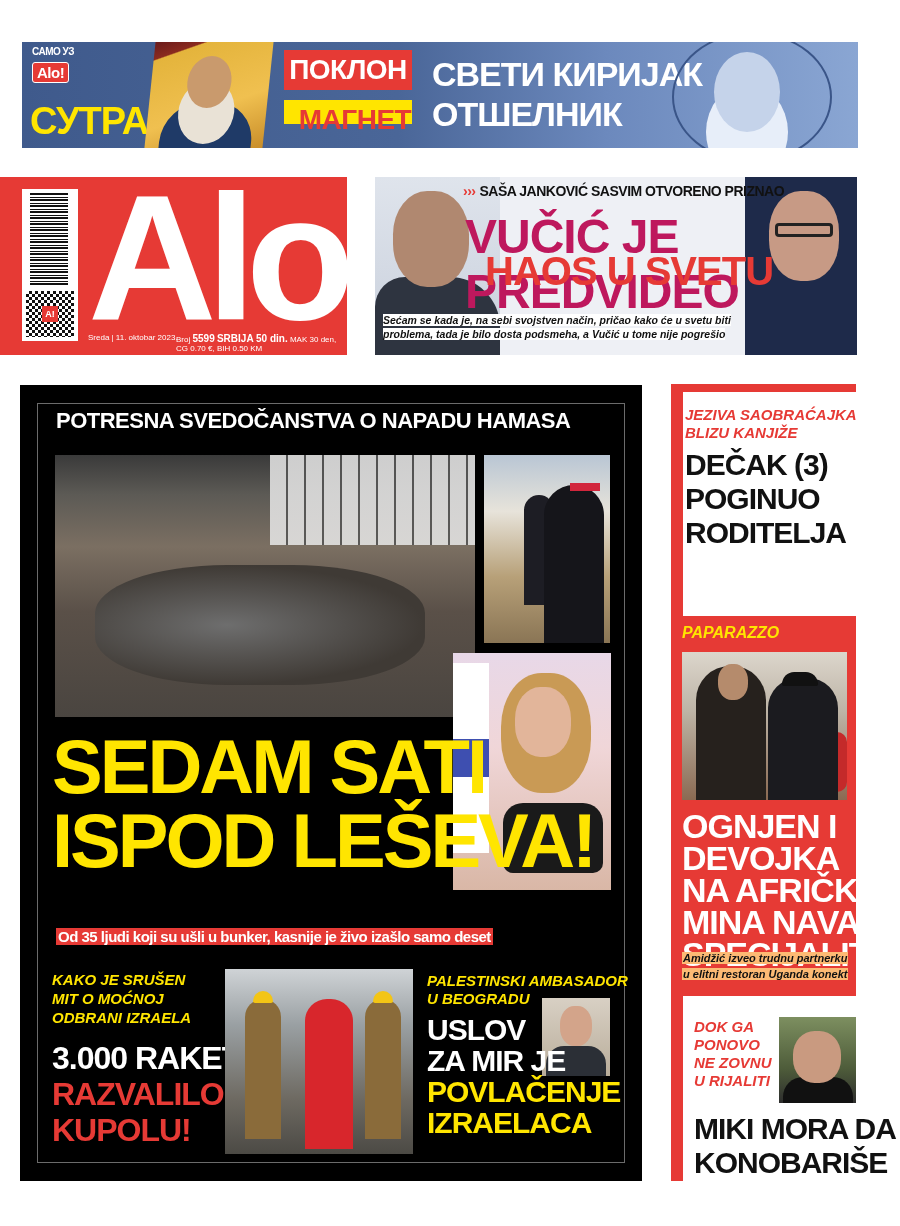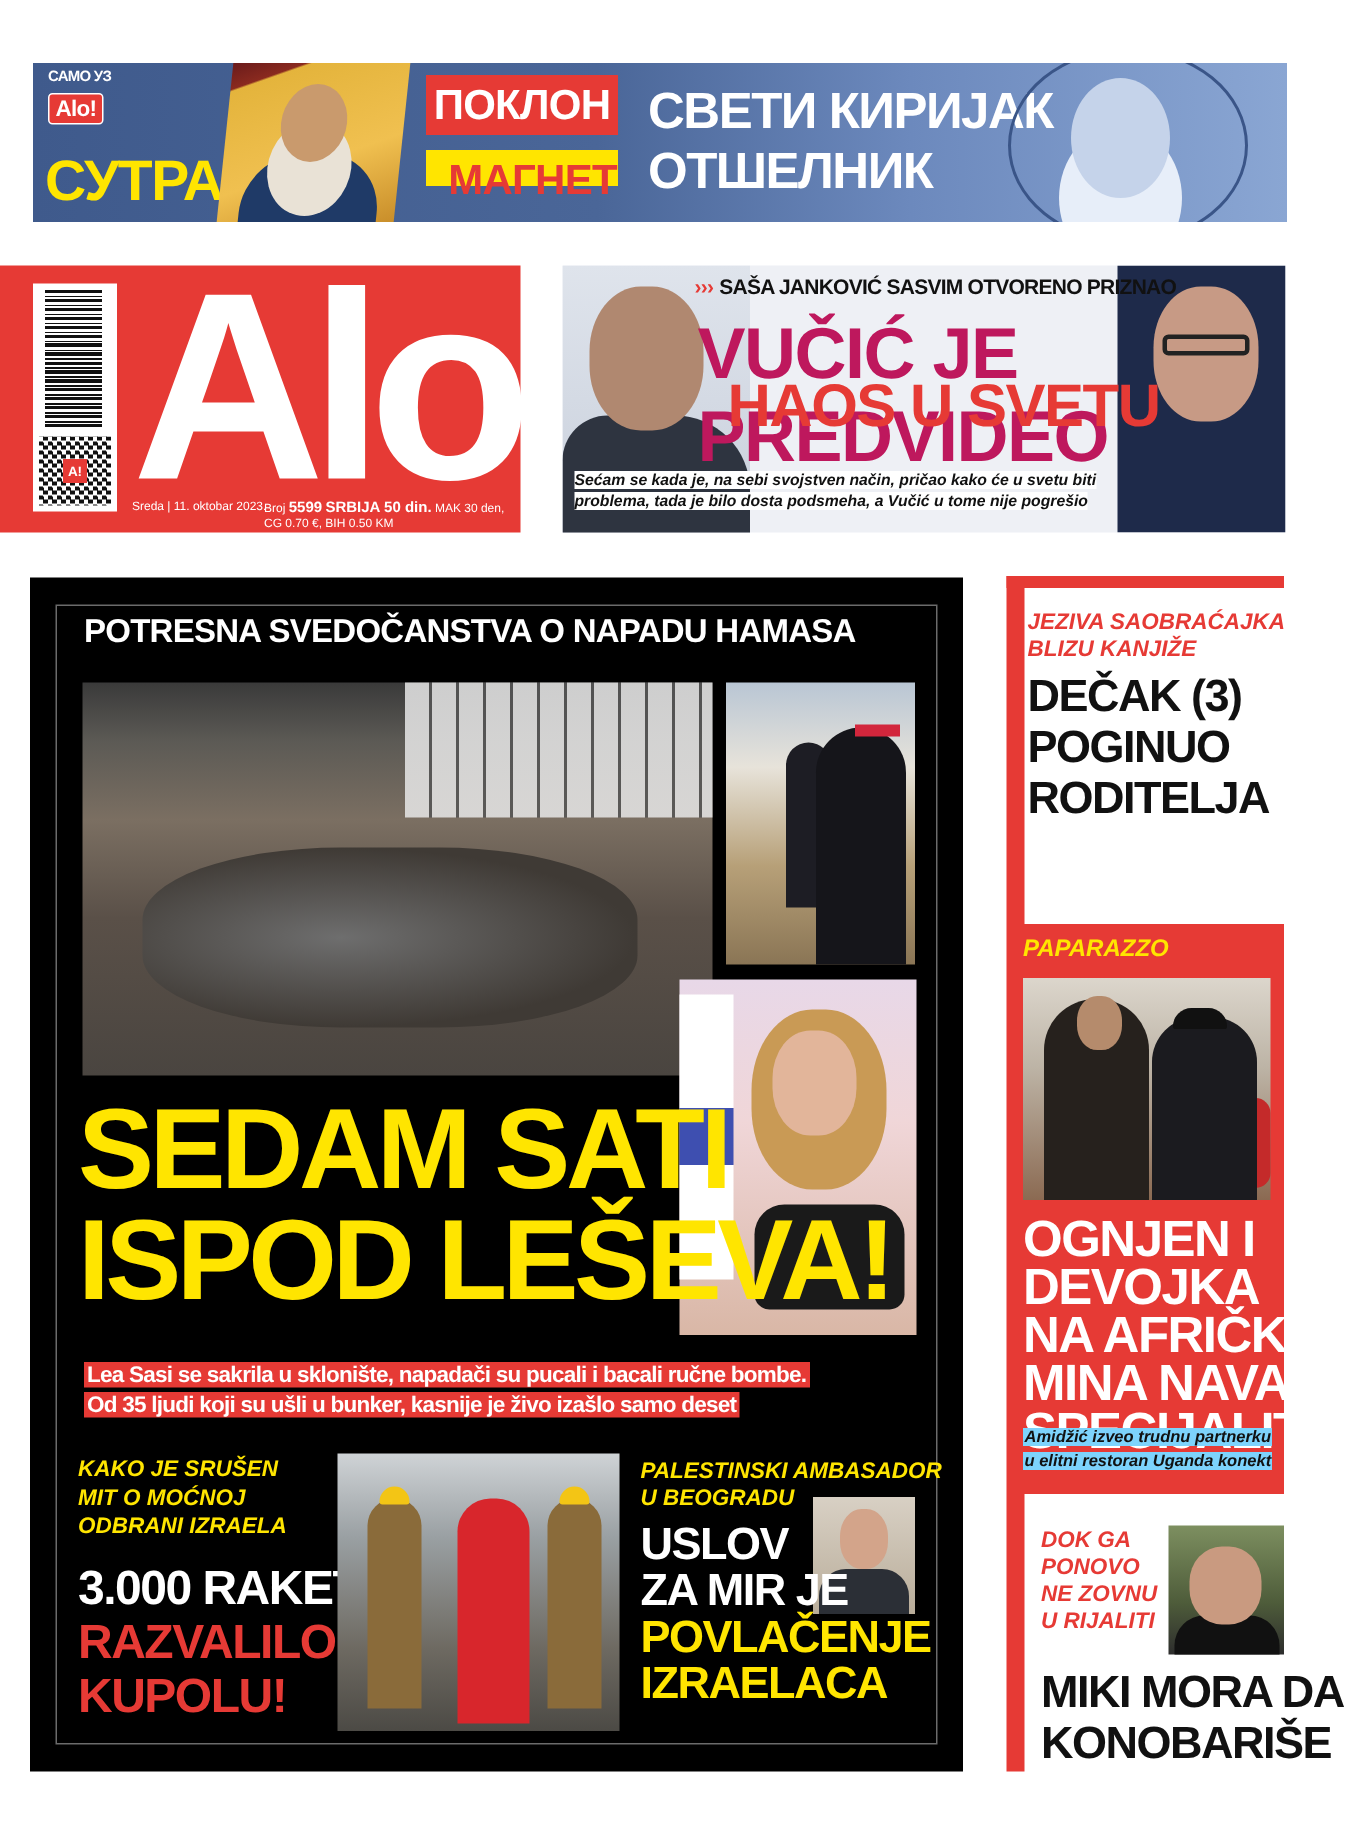--- a/index.html
+++ b/index.html
@@ -85,21 +85,21 @@
   .rh-black { color: #111; font-size: 30px; font-weight: 700; line-height: 34px; letter-spacing: -1px; }
   #rc2 { left: 671px; top: 616px; width: 185px; height: 380px; background: #e63a35; }
   .paparazzo { left: 682px; top: 624px; color: #ffe500; font-size: 16px; font-weight: 700; font-style: italic; }
   .photo-paparazzo { left: 682px; top: 652px; width: 165px; height: 148px; background: linear-gradient(180deg,#dcd6cc 0%,#bdb4a6 40%,#8b6a52 100%); }
   .photo-paparazzo .man { position:absolute; left: 14px; top: 14px; width: 70px; height: 134px; background: #26211d; border-radius: 34px 34px 0 0; }
   .photo-paparazzo .mface { position:absolute; left: 36px; top: 12px; width: 30px; height: 36px; border-radius: 45%; background: #b58b6c; }
   .photo-paparazzo .woman { position:absolute; left: 86px; top: 26px; width: 70px; height: 122px; background: #1b1b1f; border-radius: 30px 30px 0 0; }
   .photo-paparazzo .cap { position:absolute; left: 100px; top: 20px; width: 36px; height: 14px; background: #111; border-radius: 14px 14px 2px 2px; }
   .photo-paparazzo .moto { position:absolute; left: 120px; top: 80px; width: 45px; height: 60px; background: #c42a2a; border-radius: 10px; }
   .rc2-dek { left: 682px; top: 950px; font-size: 11px; font-weight: 700; font-style: italic; color: #111; line-height: 16px; }
-  .rc2-dek span { background: #7dd3fc; padding: 0 1px; box-decoration-break: clone; -webkit-box-decoration-break: clone; }
+  .rc2-dek span { background: #fdba74; padding: 0 1px; box-decoration-break: clone; -webkit-box-decoration-break: clone; }
   #rc3 { left: 671px; top: 996px; width: 185px; height: 185px; border-left: 12px solid #e63a35; background: #fff; }
   .photo-miki { left: 779px; top: 1017px; width: 77px; height: 86px; background: linear-gradient(180deg,#7d8f60,#4e5c3a 60%,#2d2d2d); }
   .photo-miki .head { position:absolute; left: 14px; top: 14px; width: 48px; height: 52px; border-radius: 45%; background: #c99a80; }
   .photo-miki .shirt { position:absolute; left: 4px; top: 60px; width: 70px; height: 26px; background: #111; border-radius: 20px 20px 0 0; }
 </style>
 </head>
 <body>
 
 <div id="banner" class="abs">
   <div class="abs samo cond">САМО УЗ</div>
@@ -176,21 +176,21 @@
     <div class="hair"></div>
     <div class="face"></div>
     <div class="top"></div>
   </div>
 
 <div class="abs cond" style="left:52px;top:730px;color:#ffe500;font-size:76px;line-height:74px;letter-spacing:-3px;">
   <div>SEDAM SATI</div>
   <div>ISPOD LEŠEVA!</div>
 </div>
 <div class="abs cond" style="left:56px;top:907px;width:565px;color:#fff;font-size:15px;line-height:20px;letter-spacing:-0.5px;">
-  <span style="background:#e63a35;padding:0 2px;">Lea Sasi se sakrila u sklonište, napadači su pucali i bacali ručne bombe.</span><br>
+  <br>
   <span style="background:#e63a35;padding:0 2px;">Od 35 ljudi koji su ušli u bunker, kasnije je živo izašlo samo deset</span>
 </div>
 
 <div class="abs sub1-kicker">
   <div>KAKO JE SRUŠEN</div>
   <div>MIT O MOĆNOJ</div>
   <div>ODBRANI IZRAELA</div>
 </div>
 <div class="abs cond" style="left:52px;top:1040px;color:#fff;font-size:32px;line-height:36px;letter-spacing:-1px;">
   <div>3.000 RAKETA</div>

